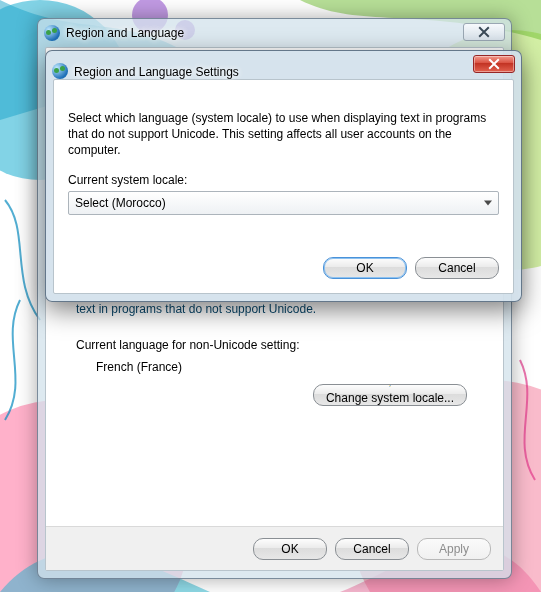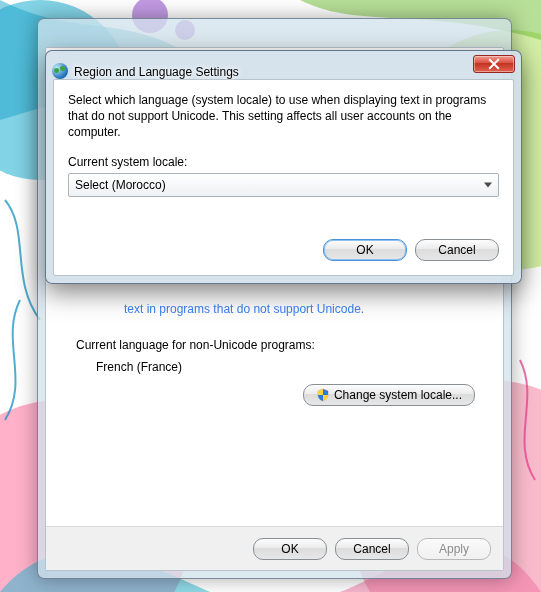--- a/index.html
+++ b/index.html
@@ -83,32 +83,32 @@
     border-radius: 2px;
     box-sizing: border-box;
     padding: 20px 20px 0 20px;
     display:flex; flex-direction:column;
   }
   .back-body { flex: 1 1 auto; position: relative; }
   .back-body .partial-text {
     position: absolute;
     top: 234px;
     left: 10px; right: 7px;
-    color:#3b82f6;
-    margin-left:48px;
+    color:#0c4a6e;
   }
   .back-body .cur-lang-label {
     position:absolute; top:270px; left:10px;
   }
   .back-body .cur-lang-value {
     position:absolute; top:292px; left:30px;
   }
   .change-locale-btn {
-    position:absolute; top:316px; right:8px;
+    position:absolute; top:316px; right:16px;
     min-width:175px;
+    flex-direction:column;
   }
   .back-body .link {
     position:absolute; top:346px; left:0px;
     color:#0066cc;
     text-decoration: underline;
     cursor:pointer;
   }
   .back-footer {
     flex: 0 0 auto;
     height: 44px;
@@ -166,21 +166,21 @@
   .front-close svg { width:12px; height:12px; }
 
   .win-front-client {
     margin:0 7px 7px 7px;
     background:#fff;
     border:1px solid #b8c4cc;
     border-radius:2px;
     padding:12px 14px 14px 14px;
     box-sizing:border-box;
   }
-  .front-desc { margin:0 0 14px 0; line-height:1.35; padding-right:6px; }
+  .front-desc { margin:18px 0 14px 0; line-height:1.35; padding-right:6px; }
   .label { margin-bottom:4px; }
   .combo {
     border:1px solid #acb4bb;
     height:22px;
     display:flex; align-items:center;
     padding-left:6px;
     background: linear-gradient(#ffffff,#eef1f4);
     position:relative;
     border-radius:2px;
   }
@@ -227,24 +227,33 @@
       <path d="M520 360 C540 400 510 440 535 480"></path>
     </g>
     <g fill="#8538c9" opacity="0.5">
       <circle cx="150" cy="15" r="18"></circle>
         <circle cx="185" cy="30" r="10"></circle>
     </g>
   </svg>
 </div>
 
 <div class="win-back">
+  <div class="win-back-title">
+    <span class="globe-icon"></span>
+    <span class="win-title-text">Region and Language</span>
+    <div class="back-close">
+      <svg viewBox="0 0 10 10">
+          <path d="M1 1 L9 9 M9 1 L1 9" stroke="currentColor" stroke-width="1.6"></path>
+        </svg>
+    </div>
+  </div>
   <div class="win-back-client">
     <div class="back-body">
       <div class="partial-text">text in programs that do not support Unicode.</div>
-      <div class="cur-lang-label">Current language for non-Unicode programs:</div>
+      <div class="cur-lang-label">Current language for non-Unicode setting:</div>
       <div class="cur-lang-value">French (France)</div>
       <button class="btn change-locale-btn">
         <svg class="shield-icon" viewBox="0 0 14 14">
           <path d="M7 1 L12 3 V7 C12 10 9.5 12.5 7 13 C4.5 12.5 2 10 2 7 V3 Z" fill="#fff" stroke="#888" stroke-width="0.5"></path>
           <path d="M7 1 L12 3 V7 L7 7 Z" fill="#2b7cd3"></path>
           <path d="M7 1 L2 3 V7 L7 7 Z" fill="#ffd23e"></path>
           <path d="M7 7 L12 7 C12 10 9.5 12.5 7 13 Z" fill="#ffd23e"></path>
           <path d="M7 7 L2 7 C2 10 4.5 12.5 7 13 Z" fill="#2b7cd3"></path>
         </svg>
         <span>Change system locale...</span>

